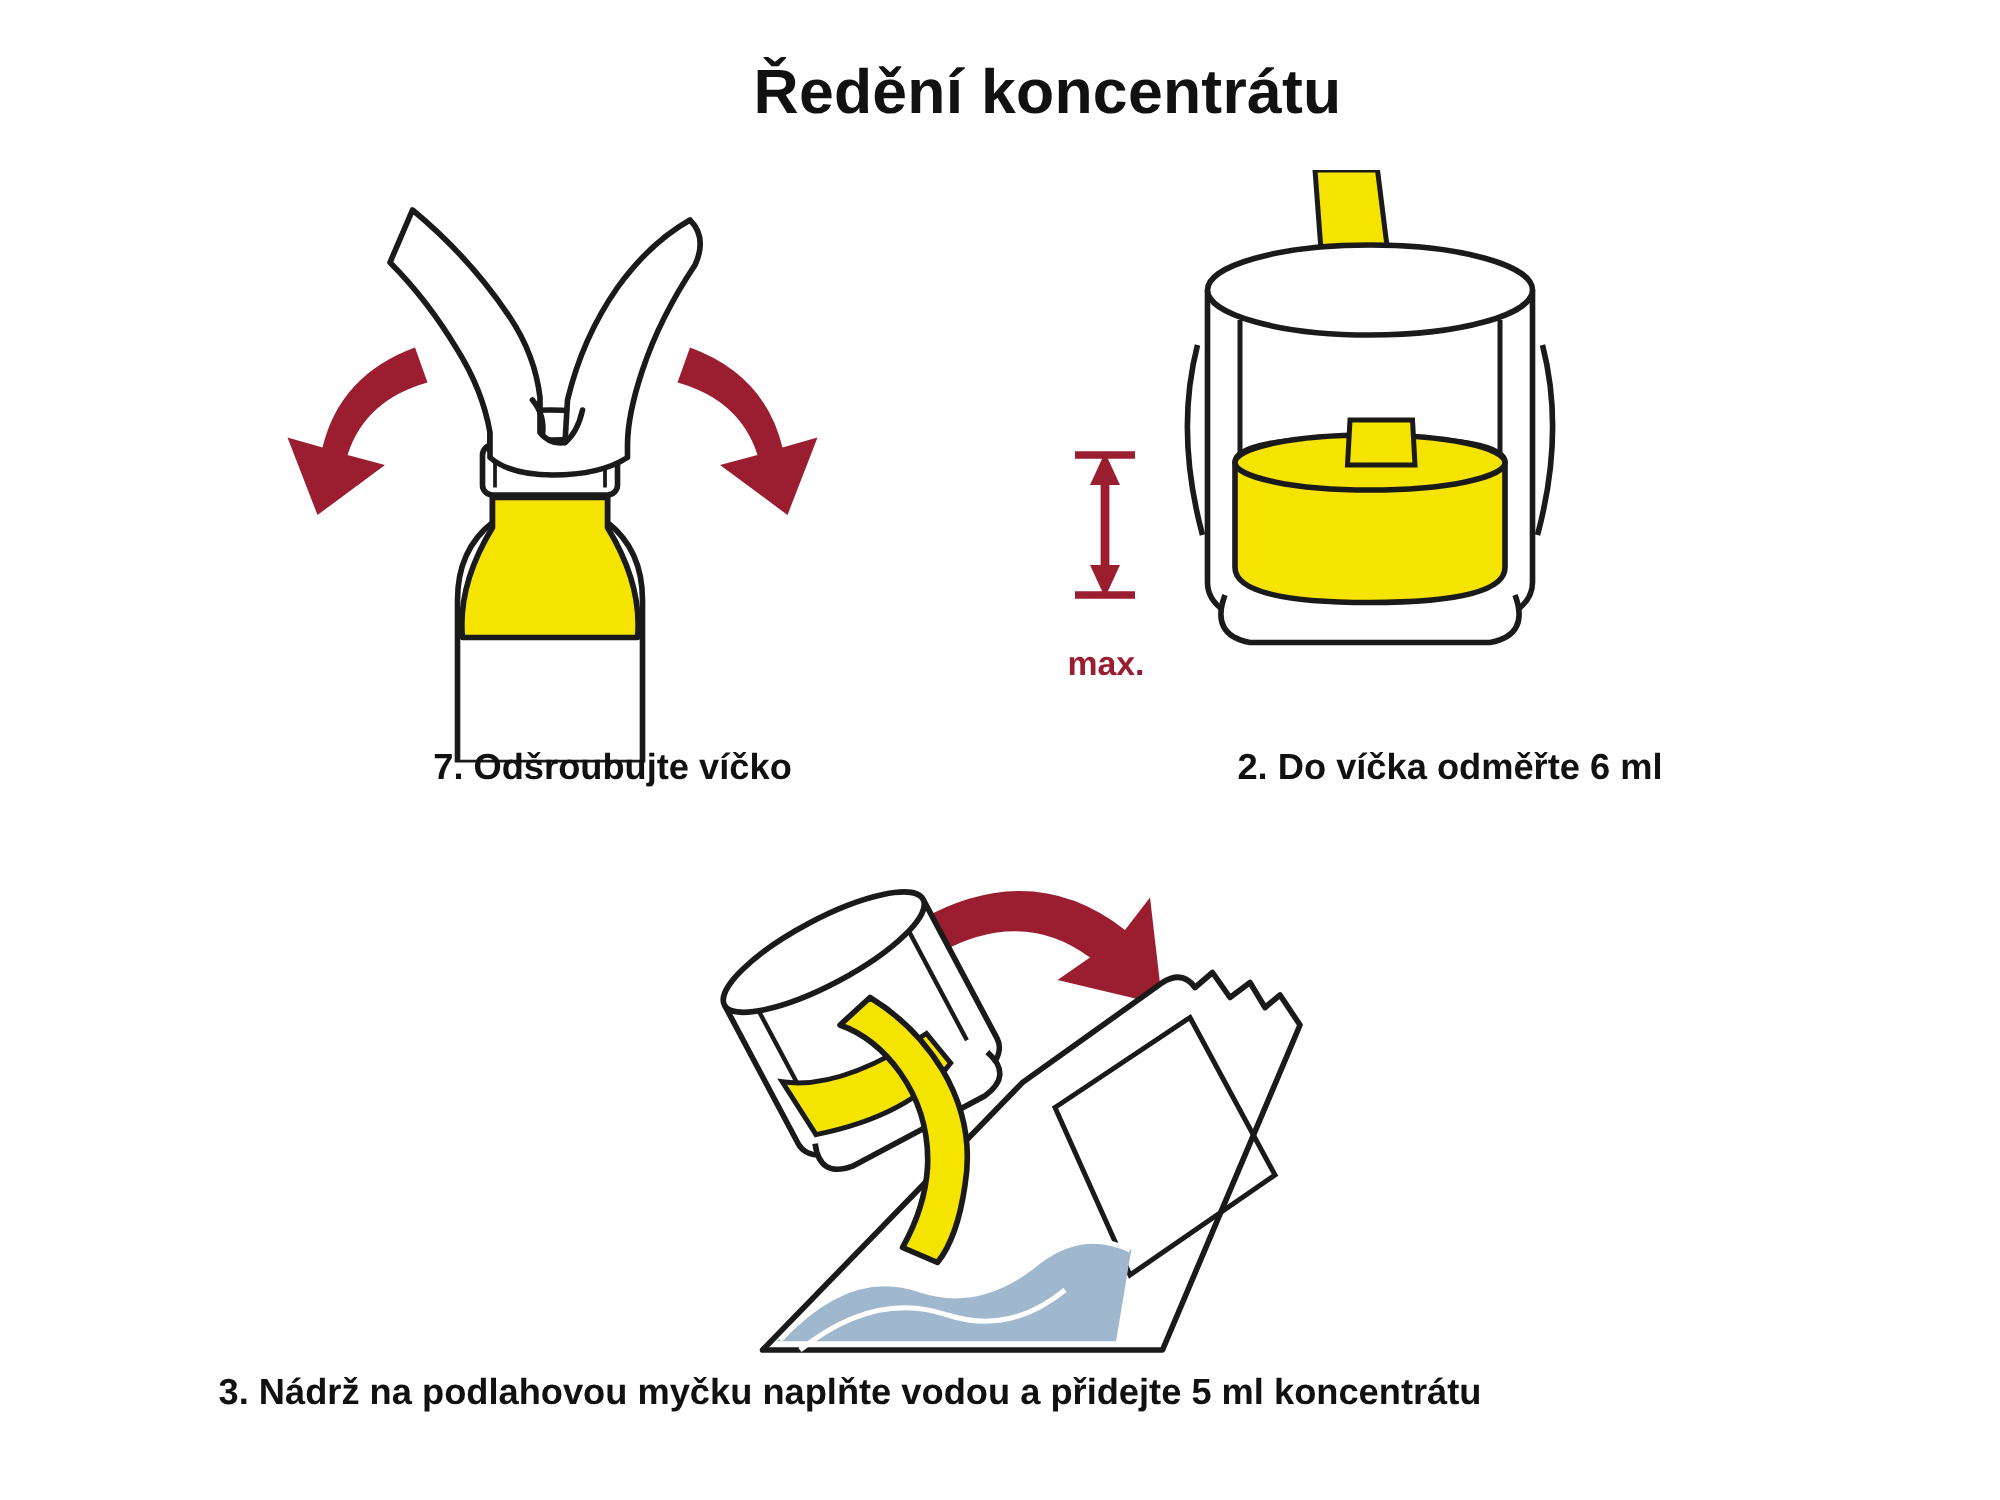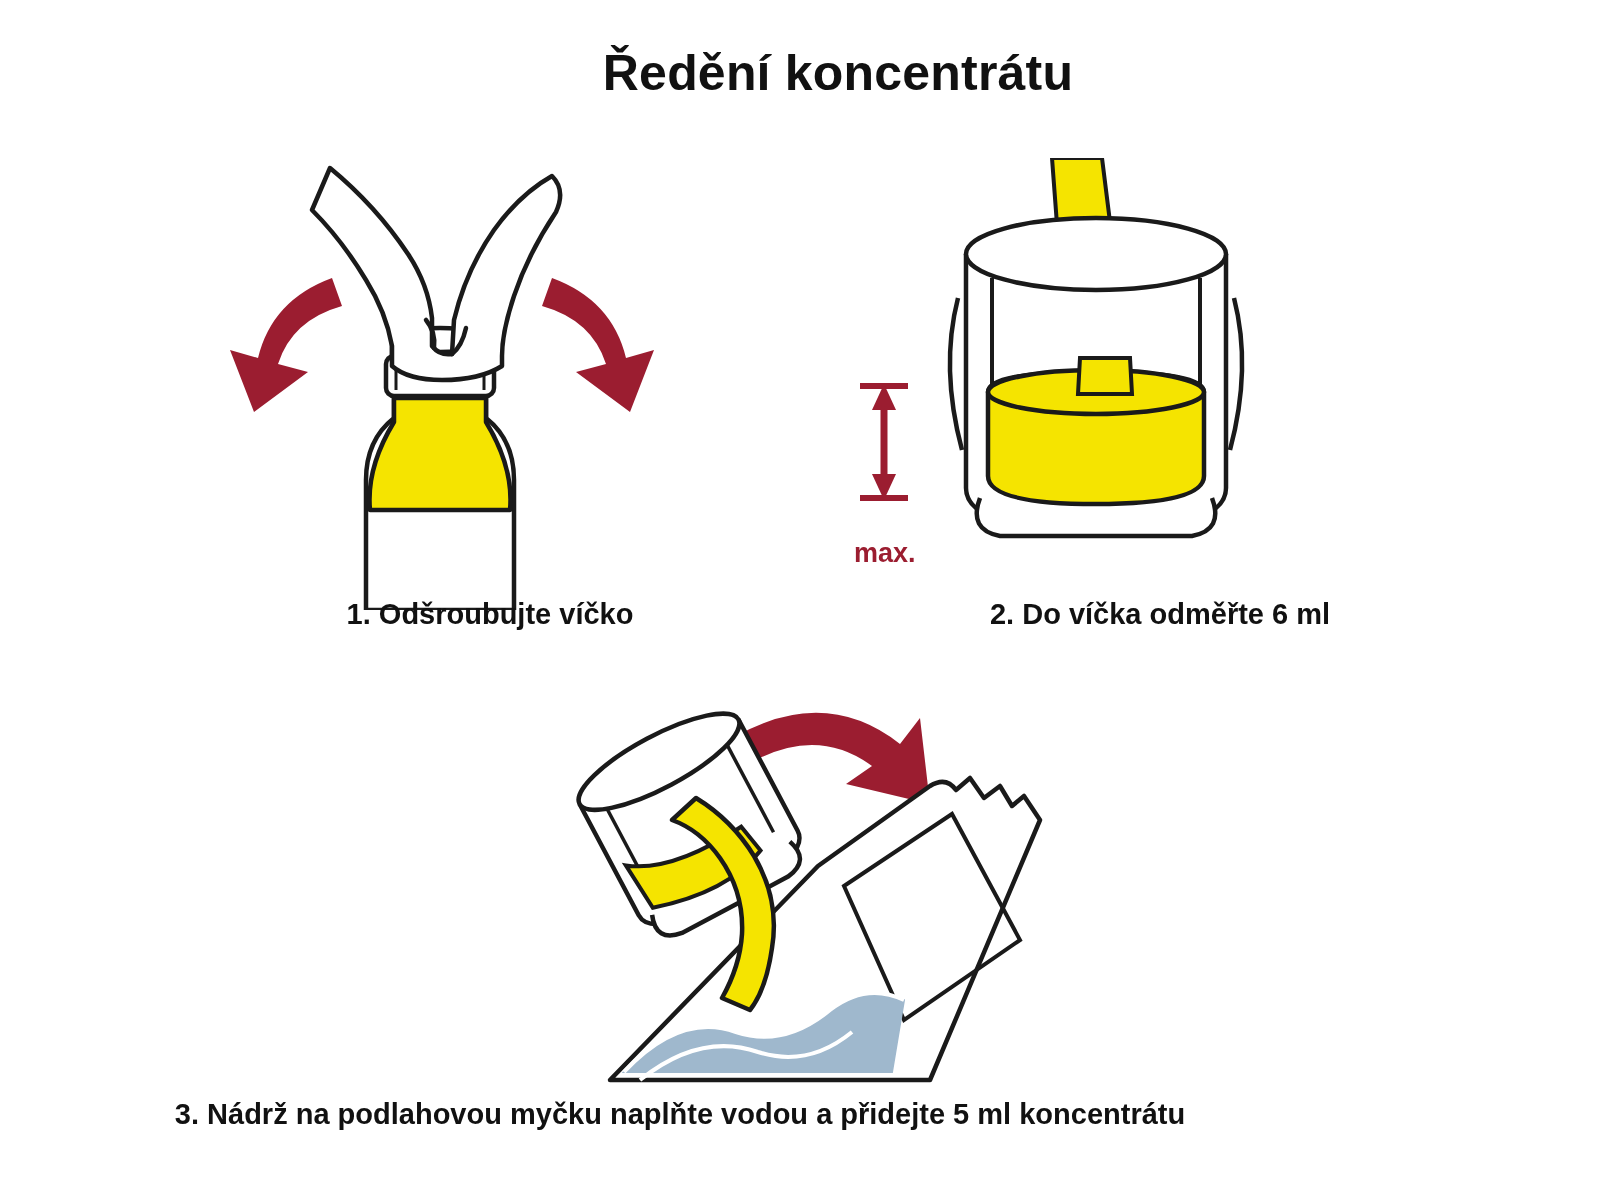--- a/index.html
+++ b/index.html
@@ -38,21 +38,21 @@
     font-weight: bold;
     color: #111111;
     white-space: nowrap;
   }
 
   
   #step1 { left: 180px; top: 150px; width: 620px; height: 460px; }
   #cap1 { left: 180px; top: 598px; width: 620px; }
 
   
-  #step2 { left: 840px; top: 158px; width: 640px; height: 460px; }
+  #step2 { left: 840px; top: 136px; width: 640px; height: 460px; }
   #cap2 { left: 820px; top: 598px; width: 680px; }
 
   
   #step3 { left: 500px; top: 680px; width: 640px; height: 420px; }
   #cap3 { left: 0px; top: 1098px; width: 1360px; }
 
   svg { display: block; }
 </style>
 </head>
 <body>
@@ -101,21 +101,21 @@
 
     <g>
       <path d="M152 128 Q92 150 78 208 L50 200 L74 262 L128 222 L98 214 Q112 170 162 156 Z" fill="#9b1d30"></path>
     </g>
 
     <g>
       <path d="M372 128 Q432 150 446 208 L474 200 L450 262 L396 222 L426 214 Q412 170 362 156 Z" fill="#9b1d30"></path>
     </g>
   </svg>
 </div>
-<div class="step-caption" id="cap1">1. Odšroubujte víčko</div>
+<div class="step-caption" id="cap1">7. Odšroubujte víčko</div>
 
 <div class="step" id="step2">
   <svg width="640" height="460" viewBox="0 0 640 460">
 
     <g>
       <path d="M212 0 L262 0 L272 80 Q280 150 288 230 L240 240 Q228 150 218 80 Z" fill="#f5e400" stroke="#1a1a1a" stroke-width="4"></path>
     </g>
 
     <g>
 

